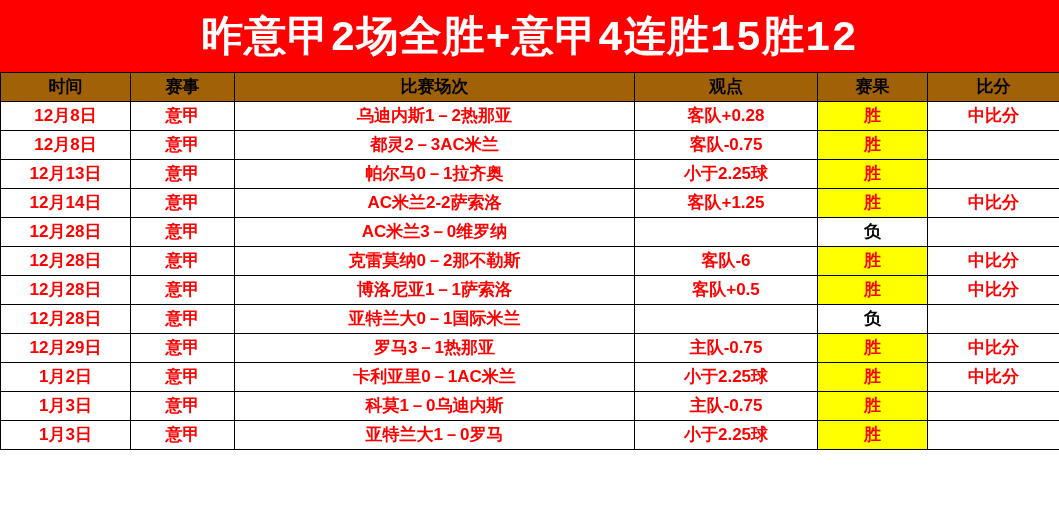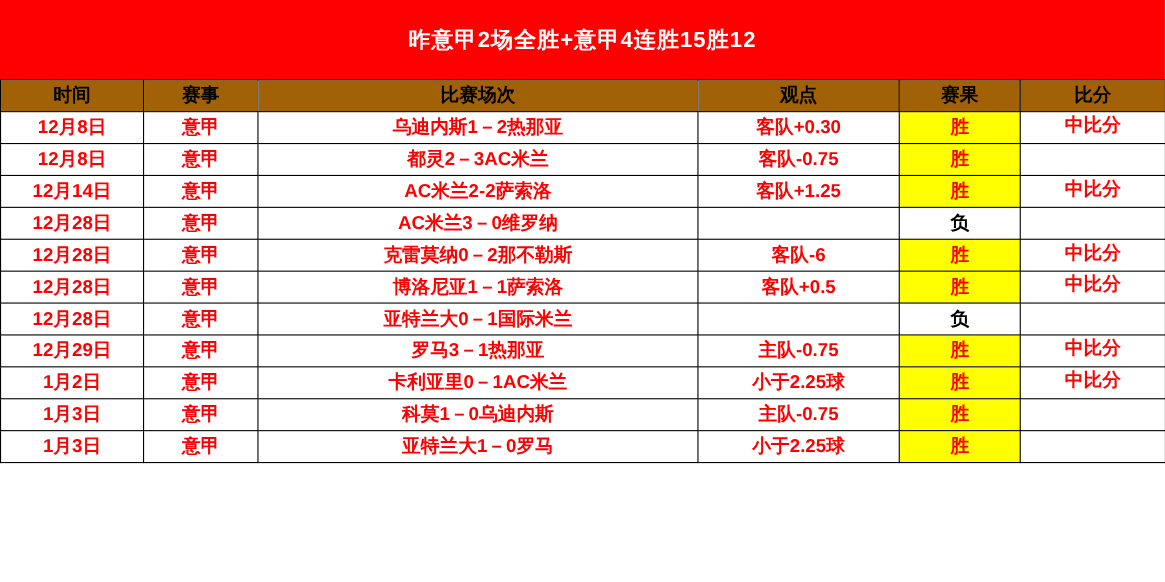--- a/index.html
+++ b/index.html
@@ -22,24 +22,25 @@
   .title-bar {
     height: 72px;
     background: #ff0000;
     display: flex;
     align-items: center;
     justify-content: center;
     box-sizing: border-box;
   }
   .title-text {
     color: #ffffff;
-    font-size: 20px;
+    font-size: 42px;
     font-weight: bold;
     letter-spacing: 1px;
     white-space: nowrap;
+    font-family: Liberation Mono, monospace;
   }
   table.grid {
     border-collapse: collapse;
     table-layout: fixed;
     width: 1059px;
   }
   table.grid td, table.grid th {
     border: 1px solid #000000;
     padding: 0;
     margin: 0;
@@ -66,21 +67,20 @@
   td.result-win {
     background: #ffff00;
     color: #ff0000;
   }
   td.result-lose {
     background: #ffffff;
     color: #000000;
   }
   td.score-cell {
     color: #ff0000;
-    font-family: Liberation Mono, monospace;
   }
   
   col.c-time   { width: 130px; }
   col.c-league { width: 104px; }
   col.c-match  { width: 400px; }
   col.c-view   { width: 183px; }
   col.c-res    { width: 110px; }
   col.c-score  { width: 132px; }
 </style>
 </head>
@@ -109,29 +109,37 @@
         <th>观点</th>
         <th>赛果</th>
         <th>比分</th>
       </tr>
     </thead>
     <tbody>
       <tr>
         <td>12月8日</td>
         <td>意甲</td>
         <td>乌迪内斯1－2热那亚</td>
-        <td>客队+0.30</td>
+        <td>客队+0.28</td>
         <td class="result-win">胜</td>
         <td class="score-cell">中比分</td>
       </tr>
       <tr>
         <td>12月8日</td>
         <td>意甲</td>
         <td>都灵2－3AC米兰</td>
         <td>客队-0.75</td>
+        <td class="result-win">胜</td>
+        <td class="score-cell"></td>
+      </tr>
+      <tr>
+        <td>12月13日</td>
+        <td>意甲</td>
+        <td>帕尔马0－1拉齐奥</td>
+        <td>小于2.25球</td>
         <td class="result-win">胜</td>
         <td class="score-cell"></td>
       </tr>
       <tr>
         <td>12月14日</td>
         <td>意甲</td>
         <td>AC米兰2-2萨索洛</td>
         <td>客队+1.25</td>
         <td class="result-win">胜</td>
         <td class="score-cell">中比分</td>

